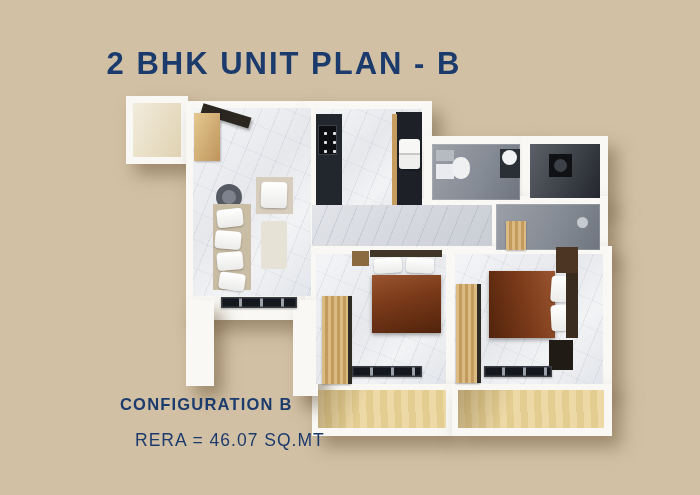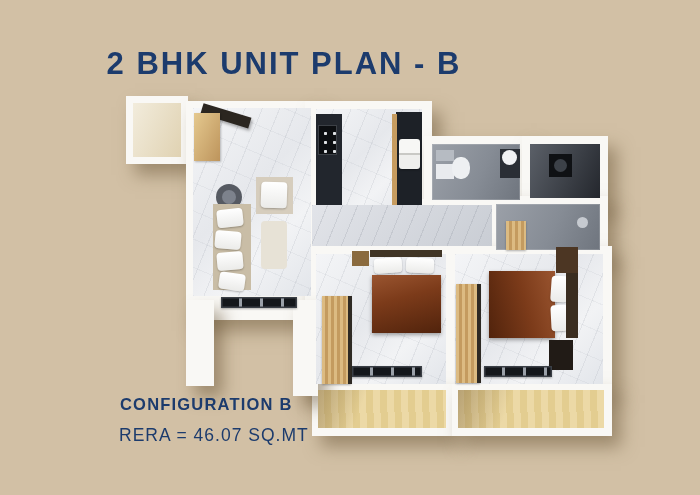--- a/index.html
+++ b/index.html
@@ -8,21 +8,21 @@
     font-family:"Liberation Sans", sans-serif;
     background:#d2c0a5;
   }
   .page{position:absolute;inset:0;}
   .title{
     position:absolute;top:46px;left:0;width:568px;text-align:center;
     font-size:31px;font-weight:bold;letter-spacing:2px;color:#1c3b6d;
   }
   .footer{position:absolute;left:119px;top:383px;color:#1c3b6d;}
   .config{font-size:16.5px;font-weight:bold;letter-spacing:1.2px;margin:12px 0 11px 1px;}
-  .rera{font-size:17.5px;font-weight:normal;letter-spacing:1px;margin:0;}
+  .rera{font-size:17.5px;font-weight:normal;letter-spacing:1px;margin:16px;}
   .floorplan{position:absolute;inset:0;}
   .shp{position:absolute;}
   .wall{background:#f9f8f5;}
   .shadowed{box-shadow:9px 11px 16px rgba(105,85,55,.5);}
   .cream{background:linear-gradient(115deg,#f2ecdc 0%,#e0d2b2 100%);}
   .marble{background-image:
     repeating-linear-gradient(112deg, rgba(148,154,166,.16) 0 1px, rgba(0,0,0,0) 1px 16px),
     repeating-linear-gradient(23deg, rgba(148,154,166,.10) 0 1px, rgba(0,0,0,0) 1px 26px),
     linear-gradient(135deg,#f4f5f7 0%,#e6e8ec 45%,#f2f3f5 70%,#e2e5ea 100%);}
   .marble-gray{background-image:

